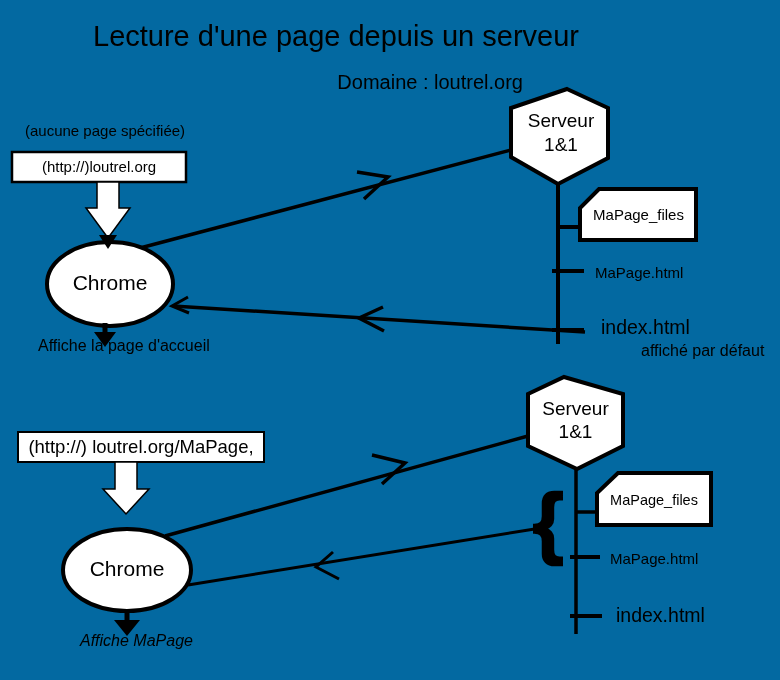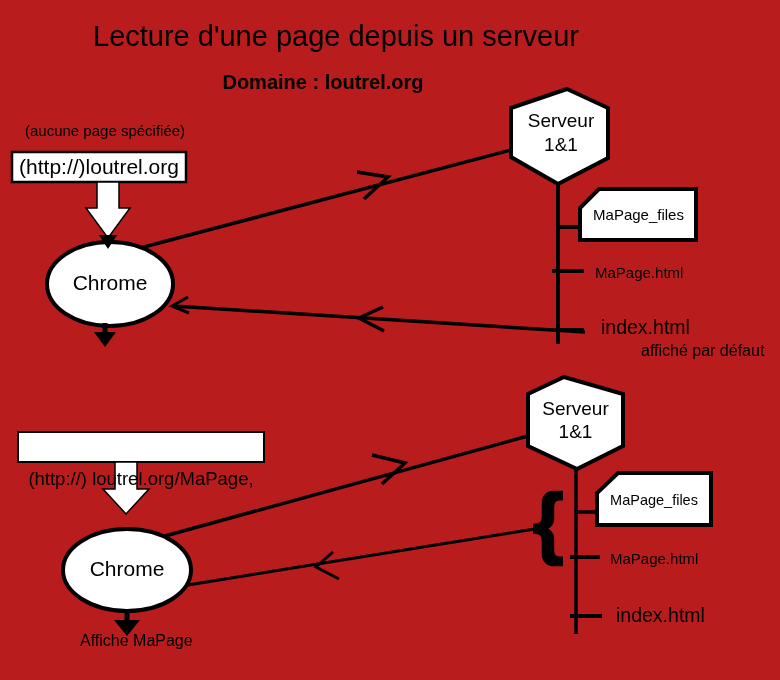--- a/index.html
+++ b/index.html
@@ -1,17 +1,17 @@
 <!DOCTYPE html>
 <html><head>
 <meta charset="utf-8">
 <style>
   html,body{margin:0;padding:0;background:#fff;}
   #canvas{
-    position:relative;width:780px;height:680px;background:#b91c1c;
+    position:relative;width:780px;height:680px;background:#0369a1;
     font-family:"Liberation Sans",sans-serif;color:#000;overflow:hidden;
   }
   #shapes{position:absolute;left:0;top:0;}
   .lbl{position:absolute;white-space:nowrap;color:#000;}
   .ctr{text-align:center;}
 </style>
 </head>
 <body>
 
 <div id="canvas">
@@ -54,35 +54,36 @@
     <rect x="18" y="432" width="246" height="30" fill="#fff" stroke="#000" stroke-width="2"></rect>
     <path d="M115,462 L115,489 L103,489 L126,514 L149,489 L137,489 L137,462 Z" fill="#fff" stroke="#000" stroke-width="1.5"></path>
     <ellipse cx="127" cy="570" rx="64" ry="41" fill="#fff" stroke="#000" stroke-width="4"></ellipse>
     <polyline points="372,455 405,463 382,484" fill="none" stroke="#000" stroke-width="3.5"></polyline>
     <polyline points="333,552 316,567 339,579" fill="none" stroke="#000" stroke-width="3"></polyline>
     <line x1="127" y1="609" x2="127" y2="622" stroke="#000" stroke-width="5"></line>
     <polygon points="114,620 140,620 127,636" fill="#000"></polygon>
   </svg>
 
   <div class="lbl ctr" style="left:16px;top:20px;width:640px;font-size:29px;">Lecture d'une page depuis un serveur</div>
-  <div class="lbl ctr" style="left:123px;top:71px;width:400px;font-size:20px;font-weight:700;">Domaine : loutrel.org</div>
+  <div class="lbl ctr" style="left:123px;top:71px;width:400px;font-size:20px;font-weight:400;text-align:right;">Domaine : loutrel.org</div>
 
   <div class="lbl" style="left:25px;top:122px;font-size:15px;">(aucune page spécifiée)</div>
-  <div class="lbl ctr" style="left:12px;top:152px;width:174px;height:30px;line-height:30px;font-size:21px;">(http://)loutrel.org</div>
+  <div class="lbl ctr" style="left:12px;top:152px;width:174px;height:30px;line-height:30px;font-size:15px;">(http://)loutrel.org</div>
   <div class="lbl ctr" style="left:47px;top:271px;width:126px;font-size:21px;">Chrome</div>
+  <div class="lbl" style="left:38px;top:337px;font-size:16px;">Affiche la page d'accueil</div>
   <div class="lbl ctr" style="left:511px;top:110px;width:100px;font-size:19px;">Serveur</div>
   <div class="lbl ctr" style="left:511px;top:134px;width:100px;font-size:19px;">1&amp;1</div>
   <div class="lbl ctr" style="left:580px;top:206px;width:117px;font-size:15px;">MaPage_files</div>
   <div class="lbl" style="left:595px;top:264px;font-size:15px;">MaPage.html</div>
   <div class="lbl" style="left:601px;top:316px;font-size:19.5px;">index.html</div>
   <div class="lbl" style="left:641px;top:342px;font-size:16px;">affiché par défaut</div>
 
-  <div class="lbl ctr" style="left:18px;top:432px;width:246px;height:30px;line-height:30px;font-size:18.5px;margin-top:32px;">(http://) loutrel.org/MaPage,</div>
+  <div class="lbl ctr" style="left:18px;top:432px;width:246px;height:30px;line-height:30px;font-size:18.5px;">(http://) loutrel.org/MaPage,</div>
   <div class="lbl ctr" style="left:63px;top:557px;width:128px;font-size:21px;">Chrome</div>
-  <div class="lbl" style="left:80px;top:632px;font-size:16px;">Affiche MaPage</div>
+  <div class="lbl" style="left:80px;top:632px;font-size:16px;font-style:italic;">Affiche MaPage</div>
   <div class="lbl ctr" style="left:528px;top:398px;width:95px;font-size:19px;">Serveur</div>
   <div class="lbl ctr" style="left:528px;top:421px;width:95px;font-size:19px;">1&amp;1</div>
   <div class="lbl ctr" style="left:597px;top:492px;width:114px;font-size:14.5px;">MaPage_files</div>
   <div class="lbl" style="left:610px;top:550px;font-size:15px;">MaPage.html</div>
   <div class="lbl" style="left:616px;top:604px;font-size:19.5px;">index.html</div>
   <div class="lbl" style="left:533px;top:478px;font-size:78px;line-height:88px;font-weight:bold;-webkit-text-stroke:2.5px #000;">{</div>
 
 </div>
 
 </body></html>

